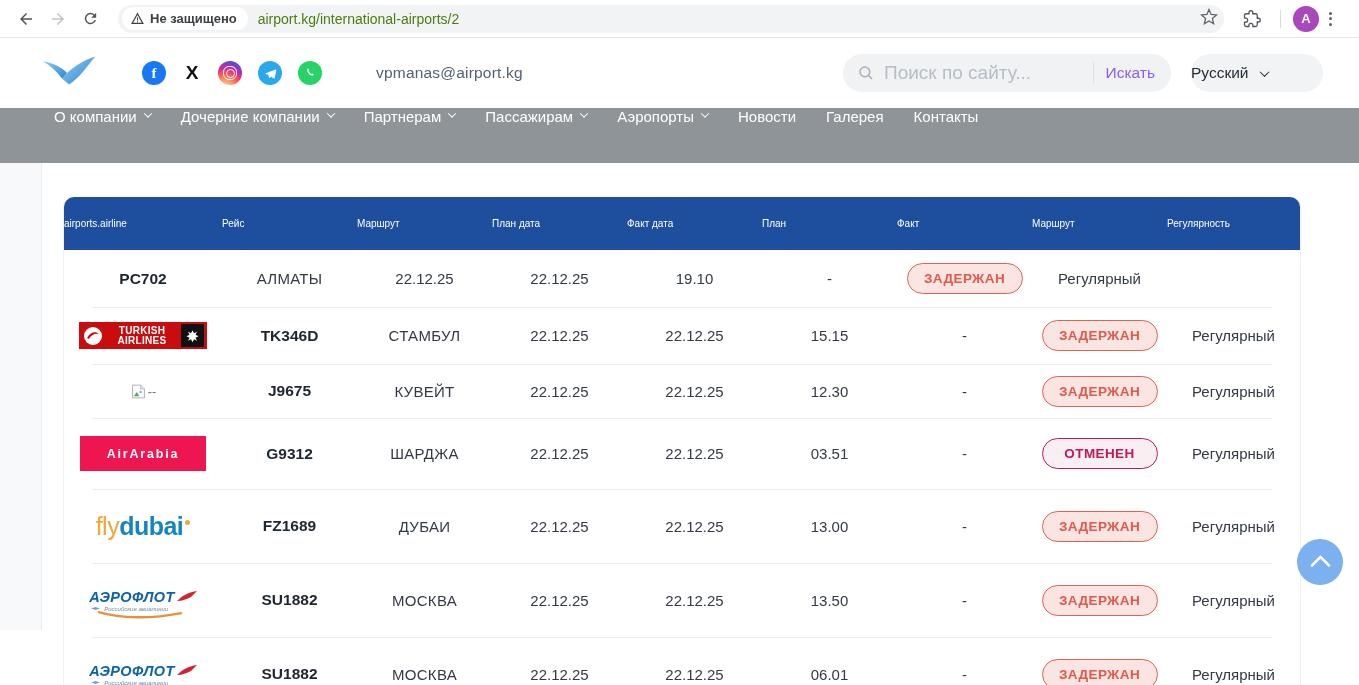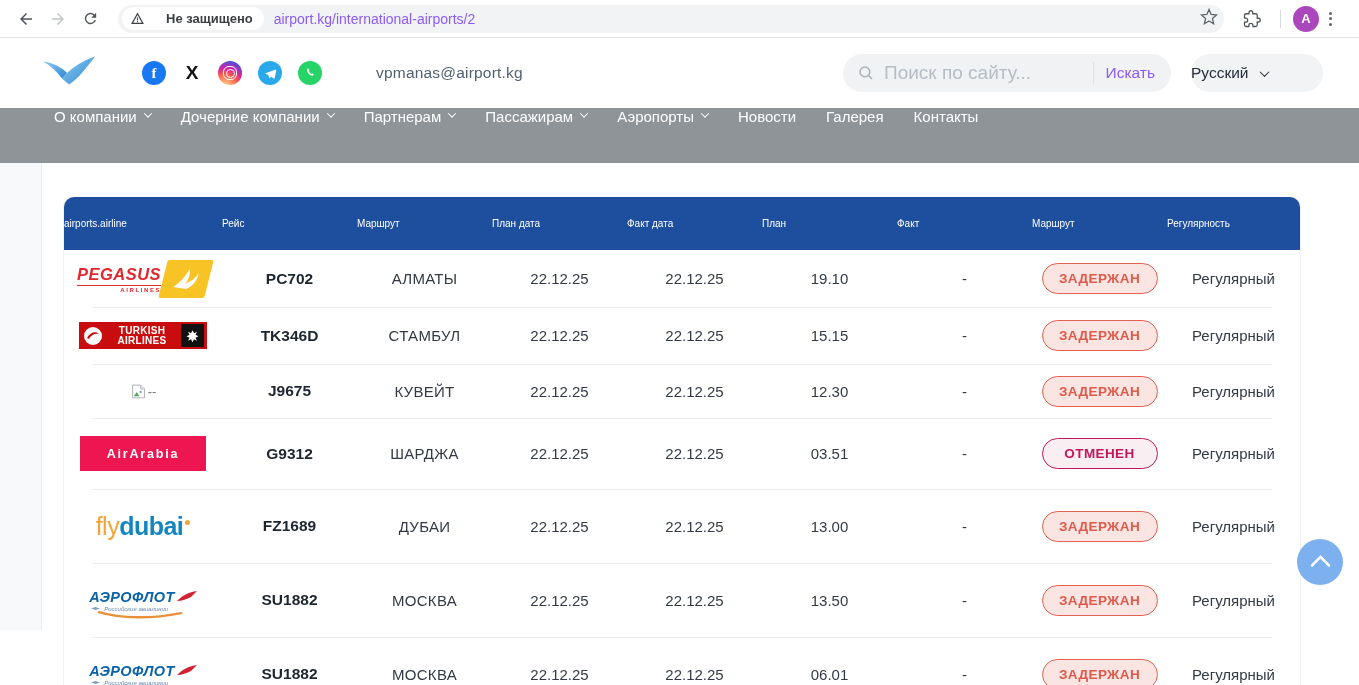--- a/index.html
+++ b/index.html
@@ -4,23 +4,23 @@
 <style>
   * { margin:0; padding:0; box-sizing:border-box; }
   html,body { width:1359px; height:685px; overflow:hidden; }
   body { font-family:"Liberation Sans","DejaVu Sans",sans-serif; background:#fff; }
   .screen { position:relative; width:1359px; height:685px; background:#fff; overflow:hidden; }
 
   
   .chrome-bar { height:38px; background:#fff; border-bottom:1px solid #e3e5e8; display:flex; align-items:center; padding:0 10px; }
   .chrome-btn { width:32px; height:32px; border-radius:50%; display:flex; align-items:center; justify-content:center; background:none; border:none; cursor:pointer; flex:none; }
   .omnibox { flex:1; height:28px; margin:0 8px 0 12px; background:#f1f3f4; border-radius:14px; display:flex; align-items:center; padding:0 6px 0 4px; max-width:1106px; }
-  .sec-chip { background:#fff; border-radius:12px; height:23px; display:flex; align-items:center; gap:22px; padding:0 11px 0 9px; margin-right:10px; flex:none; }
+  .sec-chip { background:#fff; border-radius:12px; height:23px; display:flex; align-items:center; gap:6px; padding:0 11px 0 9px; margin-right:10px; flex:none; }
   .sec-chip span { font-size:13px; font-weight:700; color:#3c4043; white-space:nowrap; }
-  .url-text { font-size:14px; color:#8b5cf6; flex:1; white-space:nowrap; overflow:hidden; }
+  .url-text { font-size:14px; color:#4d7c0f; flex:1; white-space:nowrap; overflow:hidden; }
   .omni-star { margin-left:auto; flex:none; }
   .chrome-right { display:flex; align-items:center; gap:4px; margin-left:4px; }
   .chrome-sep { width:1px; height:18px; background:#d7dade; margin:0 8px; }
   .avatar { width:26px; height:26px; border-radius:50%; background:#ab47bc; color:#fff; font-size:13px; font-weight:700; display:flex; align-items:center; justify-content:center; cursor:pointer; }
   .kebab { display:flex; flex-direction:column; gap:2.5px; padding:6px; cursor:pointer; }
   .kebab i { width:3px; height:3px; border-radius:50%; background:#5f6368; }
 
   
   .site-header { height:70px; background:#fff; display:flex; align-items:center; }
   .brand { margin-left:40px; flex:none; cursor:pointer; }
@@ -243,33 +243,20 @@
             <div class="hcell">Маршрут</div>
             <div class="hcell">План дата</div>
             <div class="hcell">Факт дата</div>
             <div class="hcell">План</div>
             <div class="hcell">Факт</div>
             <div class="hcell">Маршрут</div>
             <div class="hcell">Регулярность</div>
           </div>
         <div class="tbody">
     <div class="trow">
-      <div class="cell cell-airline">
-    <div class="logo-pegasus">
-      <div class="pg-text">
-        <span class="pg-title">PEGASUS</span>
-        <span class="pg-sub">AIRLINES</span>
-      </div>
-      <div class="pg-flag">
-        <svg width="36" height="32" viewBox="0 0 40 34">
-                      <path d="M6 26 C14 20 20 14 24 6 C25 12 23 18 19 22 C26 20 31 16 34 10 C33 18 28 25 20 28 Z" fill="#fff"></path>
-                    </svg>
-      </div>
-    </div>
-  </div>
       <div class="cell cell-flight">PC702</div>
       <div class="cell cell-route">АЛМАТЫ</div>
       <div class="cell">22.12.25</div>
       <div class="cell">22.12.25</div>
       <div class="cell">19.10</div>
       <div class="cell">-</div>
       <div class="cell"><span class="badge badge-delayed">ЗАДЕРЖАН</span></div>
       <div class="cell">Регулярный</div>
     </div>
 

